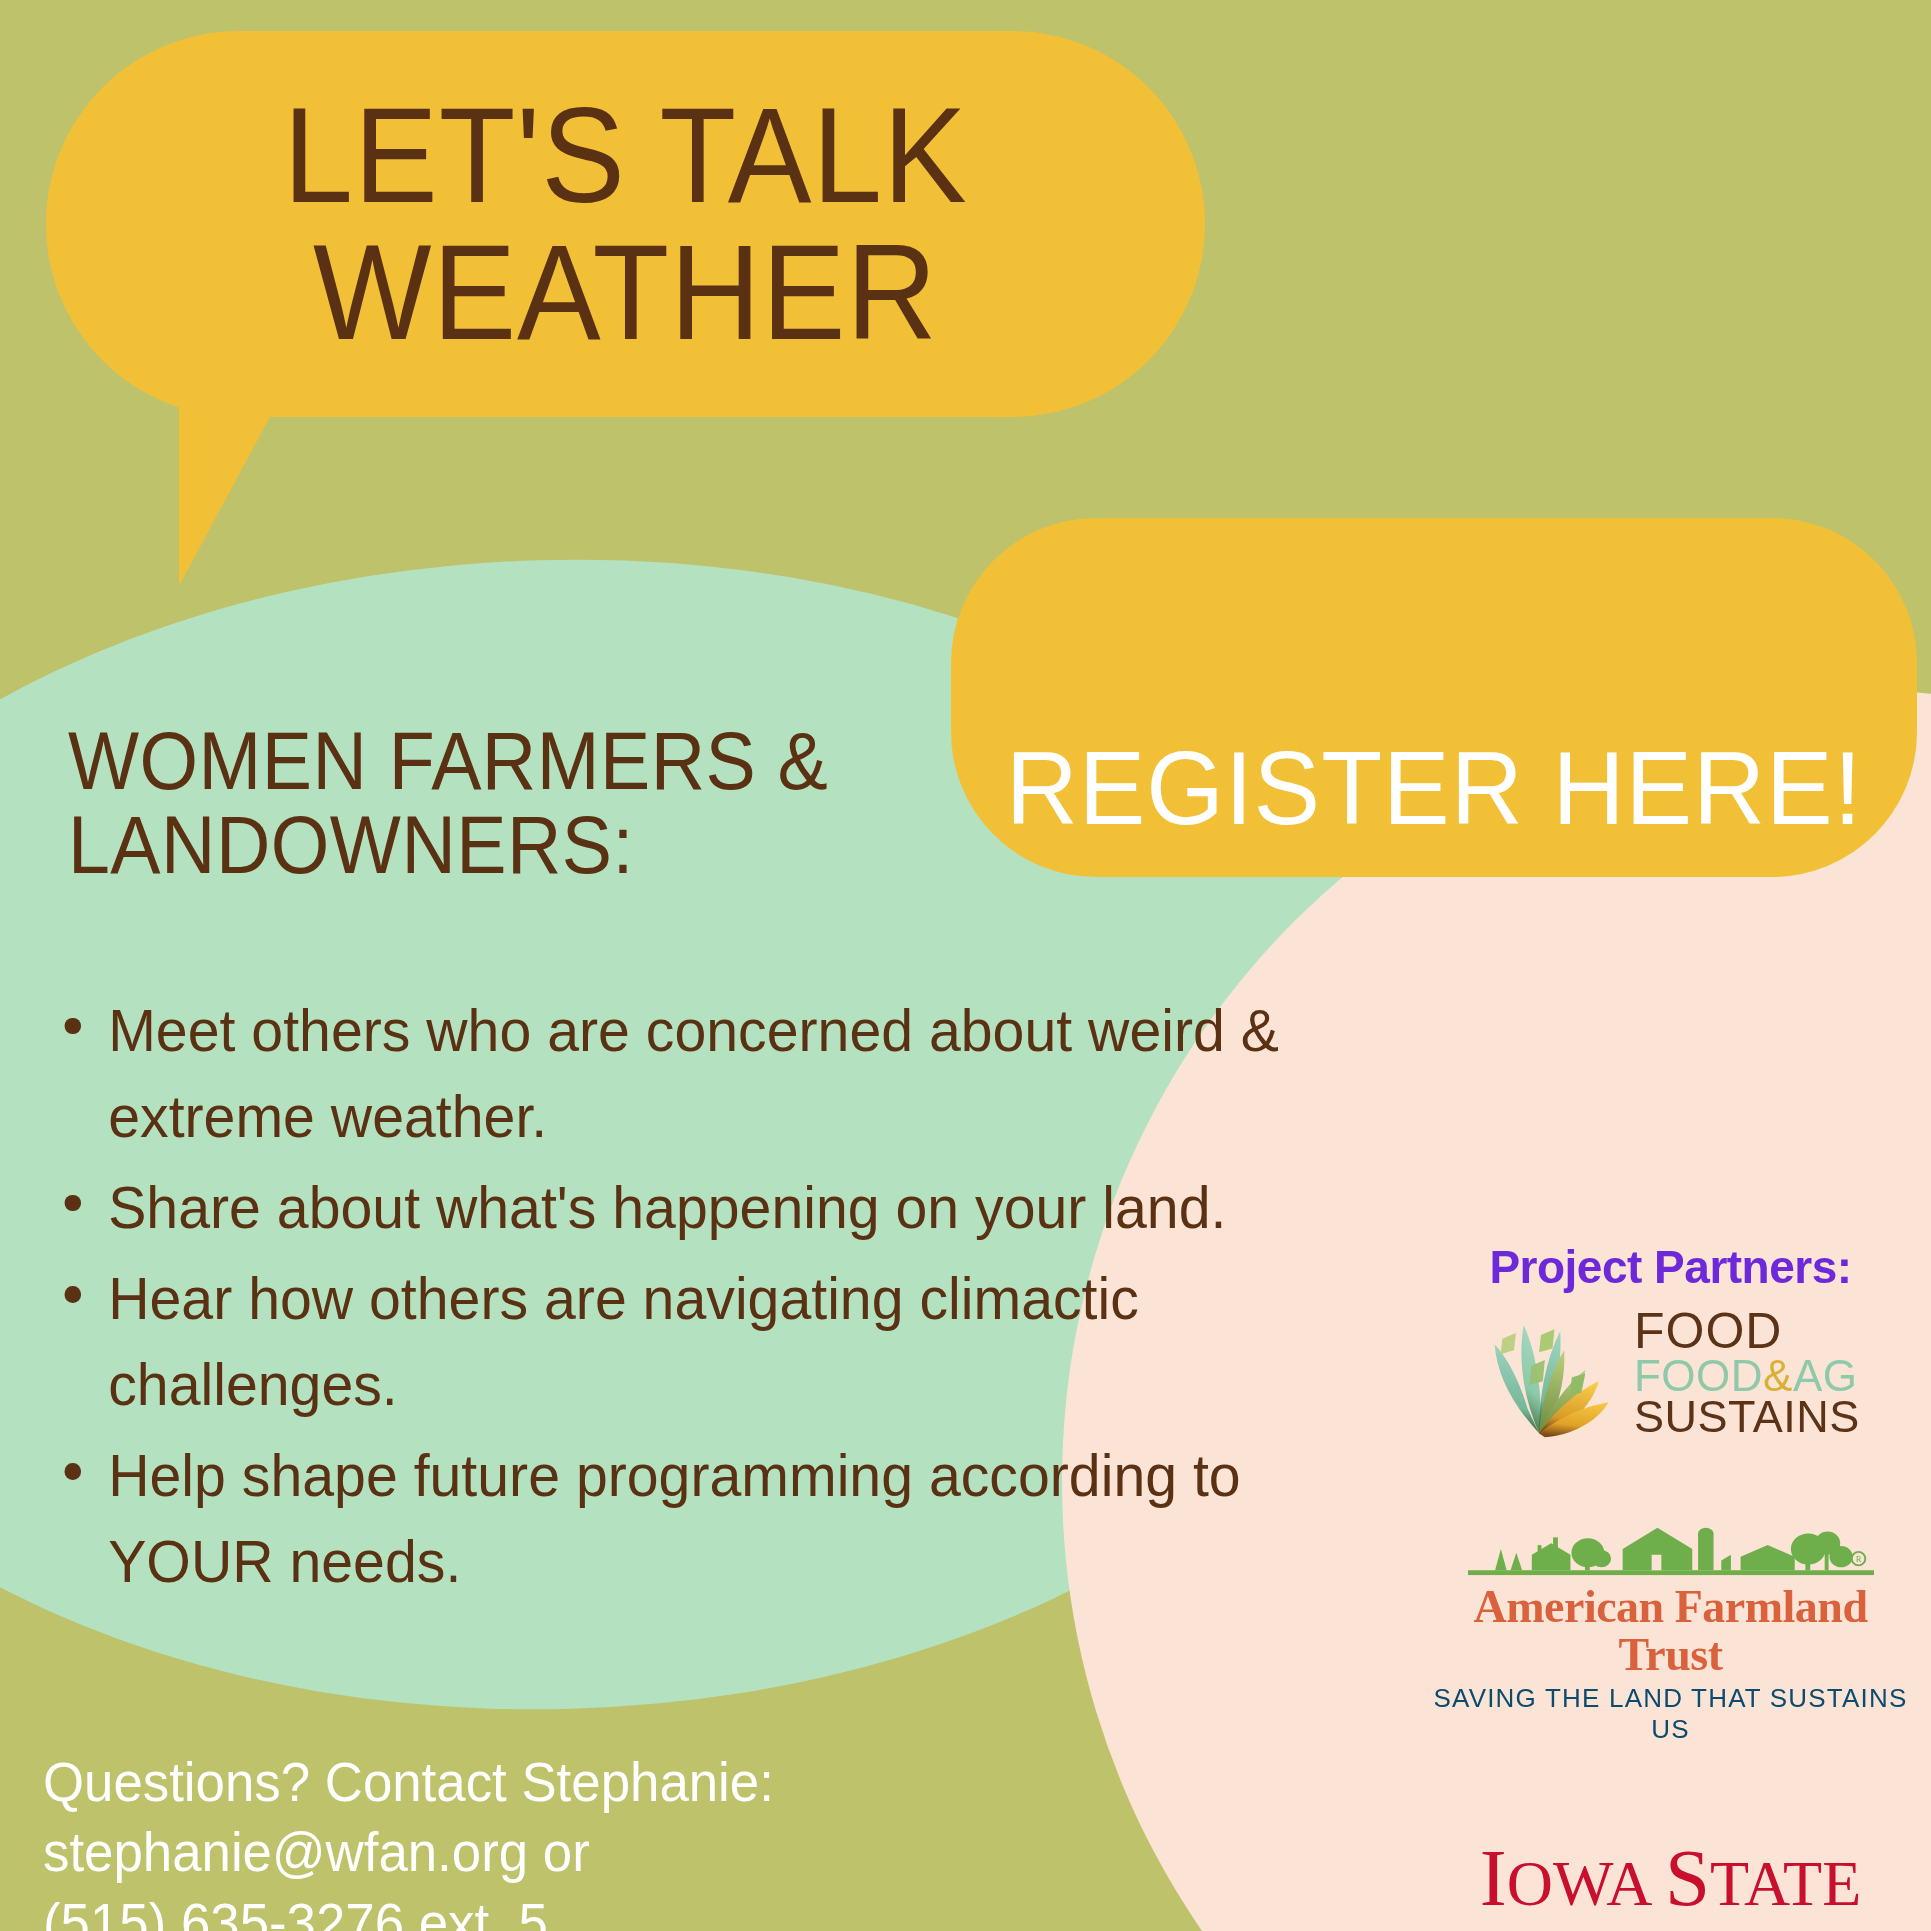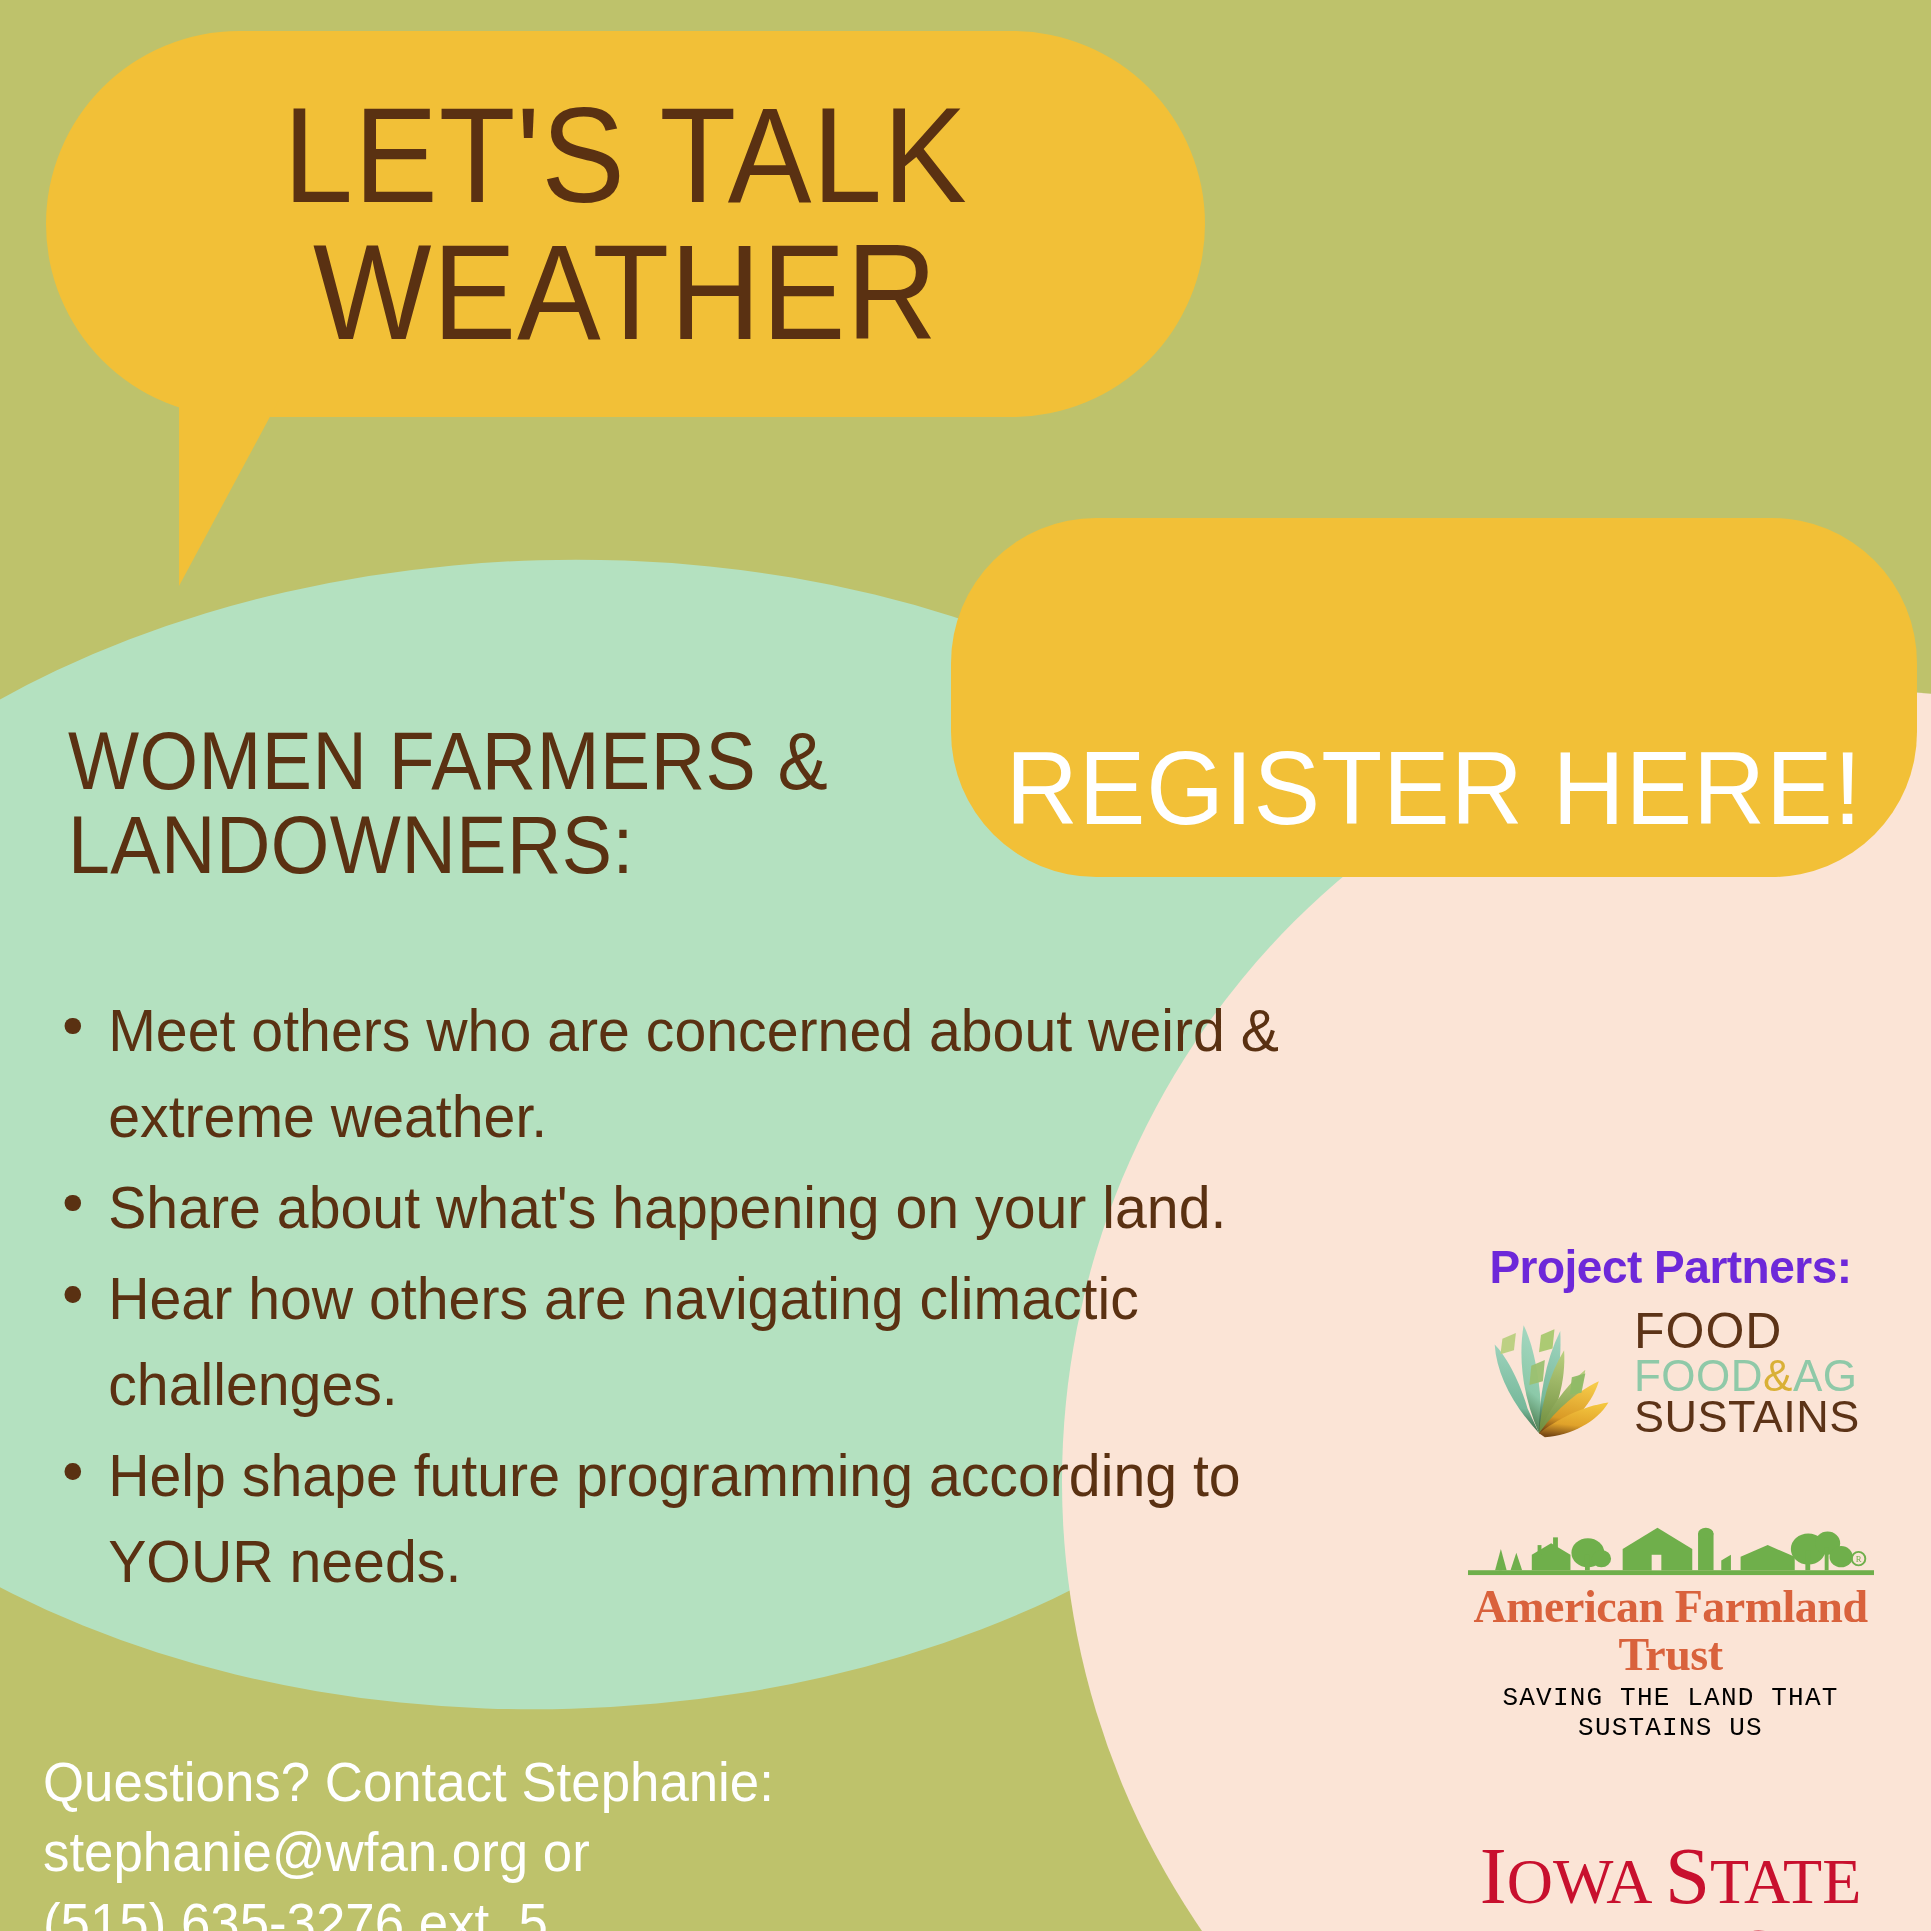--- a/index.html
+++ b/index.html
@@ -206,22 +206,22 @@
   .aft-name {
     color:#D9623C;
     font-family:"Liberation Serif", serif;
     font-weight:bold;
     font-size:46px;
     letter-spacing:-0.5px;
     margin-top:3px;
     line-height:1.05;
   }
   .aft-tag {
-    color:#000000;
-    font-family:Liberation Mono, monospace;
+    color:#0c4a6e;
+    font-family:Liberation Sans, sans-serif;
     font-size:26px;
     letter-spacing:1.2px;
     margin-top:3.9px;
   }
 
   
   .isu-logo {
     margin-top:93px;
     color:#C8102E;
     font-family:"Liberation Serif", serif;

